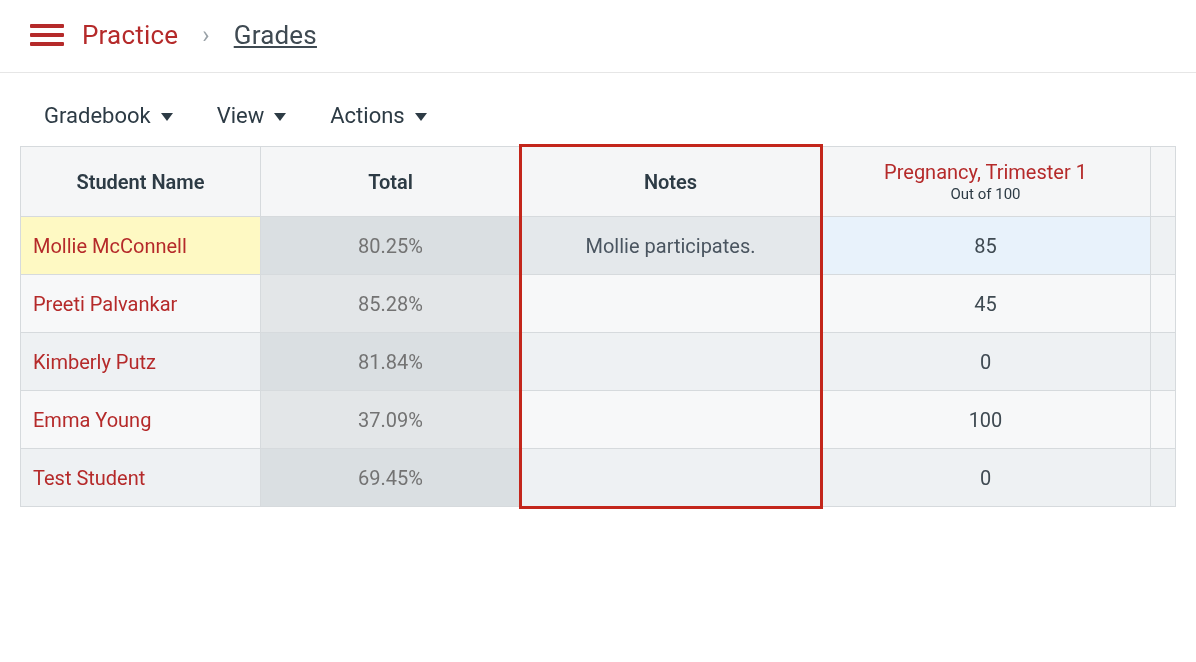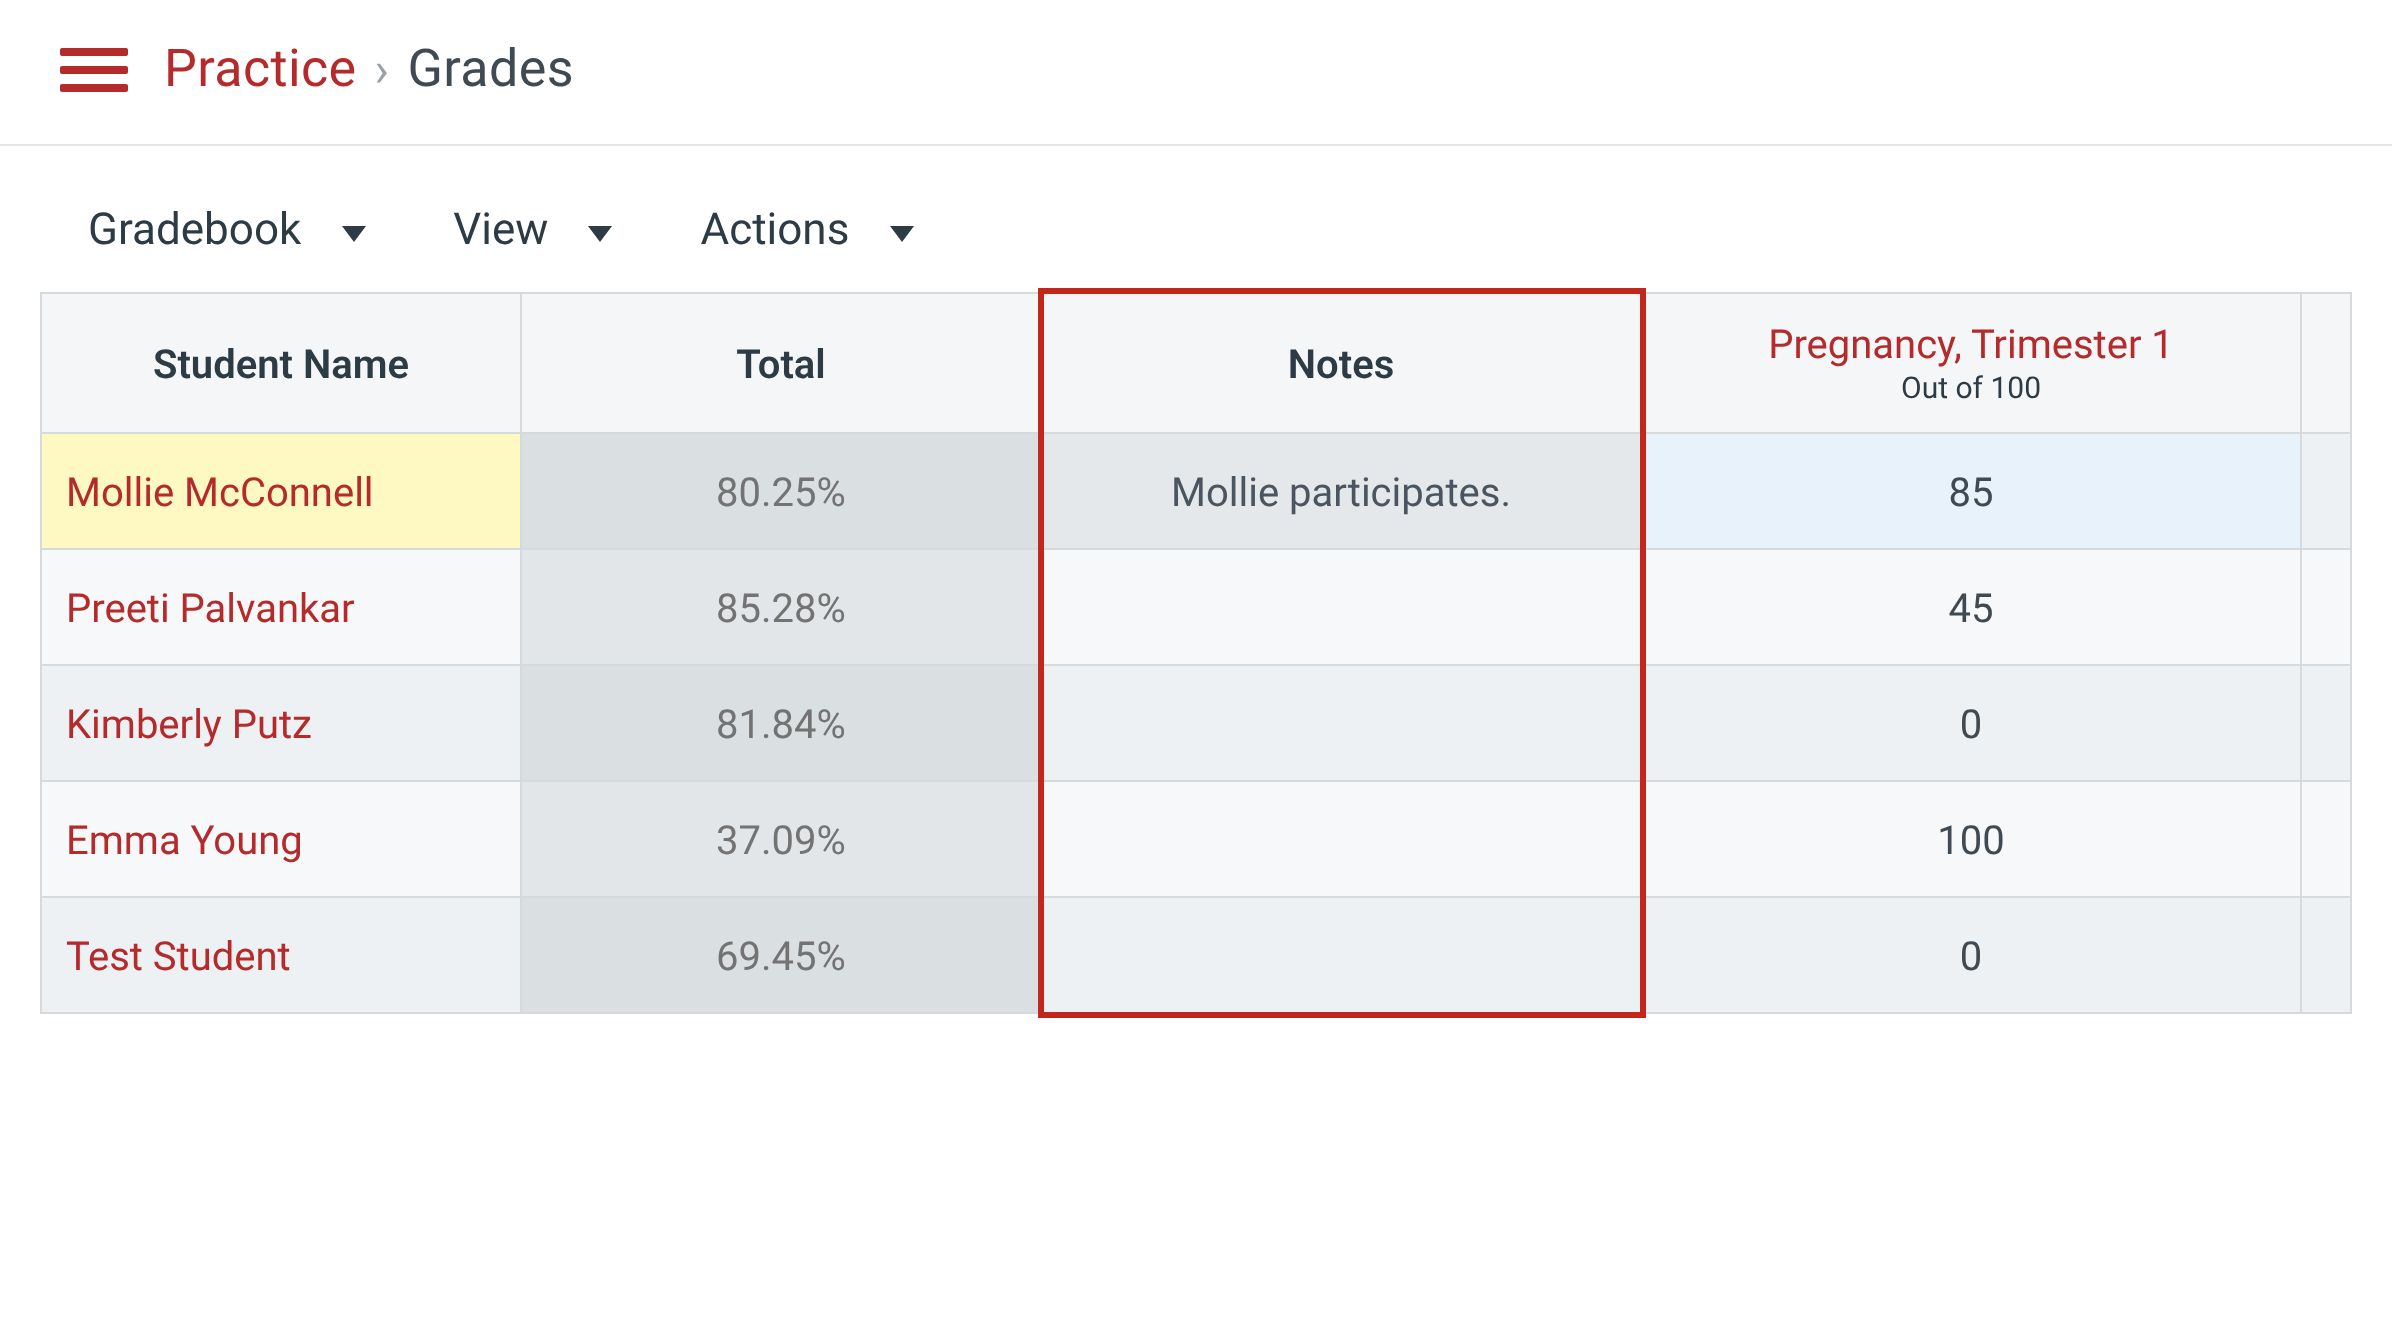--- a/index.html
+++ b/index.html
@@ -28,45 +28,46 @@
   }
   .hamburger span {
     display: block;
     height: 4px;
     background: #b52a2a;
     border-radius: 1px;
   }
   .breadcrumb {
     display: flex;
     align-items: center;
-    gap: 9px;
+    gap: 24px;
     font-size: 26px;
     letter-spacing: 0.2px;
   }
   .breadcrumb .link {
     color: #b52a2a;
     cursor: pointer;
   }
   .breadcrumb .sep {
     color: #9aa2a8;
     font-size: 24px;
   }
   .breadcrumb .current {
     color: #3f4a52;
+    text-decoration: underline;
   }
   .toolbar {
     display: flex;
     gap: 44px;
     padding: 30px 30px 18px 44px;
     align-items: center;
   }
   .dropdown {
     display: flex;
     align-items: center;
-    gap: 20px;
+    gap: 10px;
     font-size: 22px;
     color: #2d3b45;
     cursor: pointer;
   }
   .caret-down {
     width: 0; height: 0;
     border-left: 6px solid transparent;
     border-right: 6px solid transparent;
     border-top: 8px solid #2d3b45;
     margin-top: 3px;

